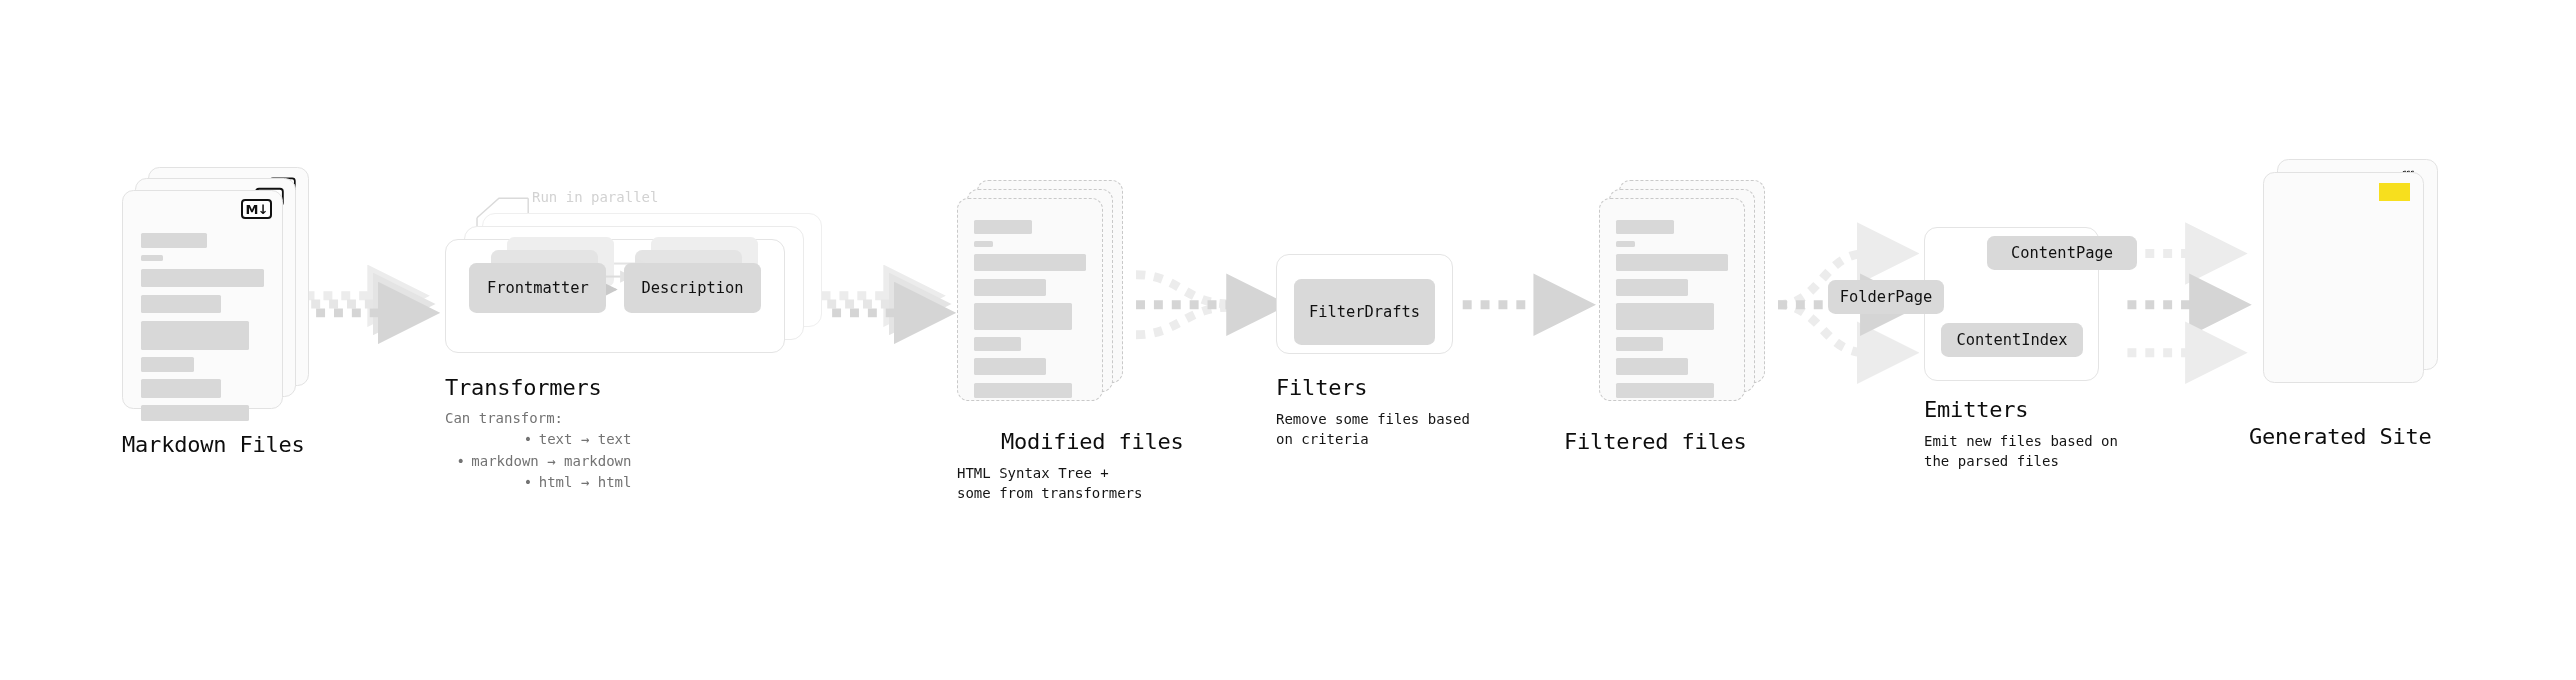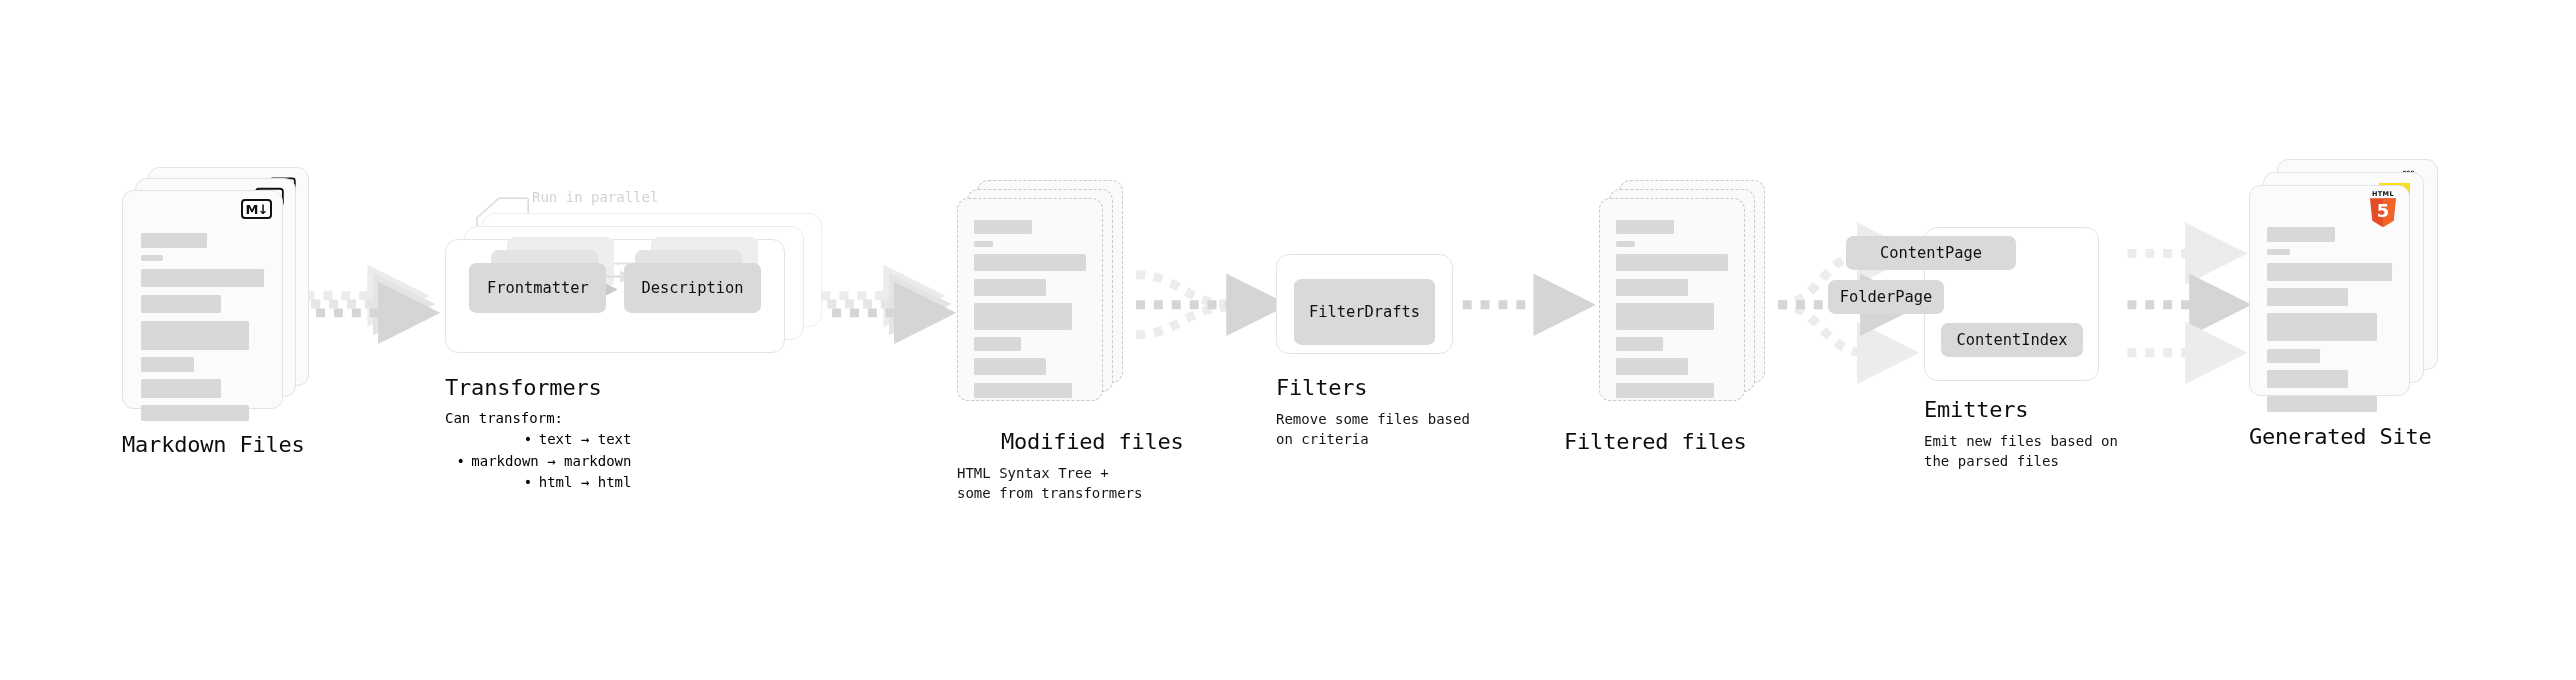--- a/index.html
+++ b/index.html
@@ -99,21 +99,21 @@
   }
   .pill.faint1{background:#e4e4e4;}
   .pill.faint2{background:#eeeeee;}
 
   
   .parallel-label{
     position:absolute;font-size:14px;color:#d2d2d2;white-space:nowrap;
   }
 
   
-  .bullets{position:absolute;font-size:14px;line-height:1.52;color:#000000;}
+  .bullets{position:absolute;font-size:14px;line-height:1.52;color:#737373;}
   .bullets .hdr{display:block;}
   .bullets li{list-style:none;}
   .bullets ul{margin:0;padding-left:11.4px;text-align:right;}
   .bullets li:before{content:"\2022";margin-right:6.5px;}
 
   svg.overlay{position:absolute;left:0;top:0;width:2576px;height:681px;pointer-events:none;}
 </style>
 </head>
 <body>
 
@@ -278,52 +278,34 @@
         <div class="ln" style="width:42%;height:14px;"></div>
         <div class="ln" style="width:64%;height:17px;"></div>
         <div class="ln" style="width:88%;height:15.4px;"></div>
       </div>
     </div>
   </div>
   <div class="title" style="left:1529px;top:429px;margin-left:35px;">Filtered files</div>
 
   <div class="mod-box" style="left:1924px;top:227px;width:175px;height:154px;">
   </div>
-  <div class="pill" style="left:1846px;top:236px;width:170px;height:34px;">ContentPage</div>
+  <div class="pill" style="left:1987px;top:236px;width:150px;height:34px;">ContentPage</div>
   <div class="pill" style="left:1828px;top:280px;width:116px;height:34px;">FolderPage</div>
   <div class="pill" style="left:1941px;top:323px;width:142px;height:34px;">ContentIndex</div>
   <div class="title" style="left:1924px;top:397px;">Emitters</div>
   <div class="caption" style="left:1924px;top:431px;">Emit new files based on
 the parsed files</div>
 
   <div class="card-stack" style="left:2249px;top:159px;width:187px;height:252px;">
     <div class="card" style="left:28px;top:0px;width:161px;height:211px;">
       <div class="css-badge">
         <div class="css-word">CSS</div>
         <div class="css-bar"></div>
       </div>
     </div>
     <div class="card" style="left:14px;top:13px;width:161px;height:211px;">
       <div class="js-badge"></div>
     </div>
-    <div class="card" style="left:0px;top:26px;width:161px;height:211px;">
-      <div class="html5-badge">
-        <div class="html5-word">HTML</div>
-        <div class="html5-shield">
-          <div class="html5-five">5</div>
-        </div>
-      </div>
-      <div class="card-lines" style="top:41px;left:17px;right:17px;">
-        <div class="ln" style="width:54%;height:14.6px;"></div>
-        <div class="ln" style="width:18%;height:6.5px;"></div>
-        <div class="ln" style="width:100%;height:18px;margin-top:5.7px;"></div>
-        <div class="ln" style="width:65%;height:18px;"></div>
-        <div class="ln" style="width:88%;height:28px;"></div>
-        <div class="ln" style="width:42%;height:14.6px;"></div>
-        <div class="ln" style="width:65%;height:18px;"></div>
-        <div class="ln" style="width:88%;height:16.3px;"></div>
-      </div>
-    </div>
   </div>
   <div class="title" style="left:2249px;top:424px;">Generated Site</div>
 
 </div>
 
 
 </body></html>

